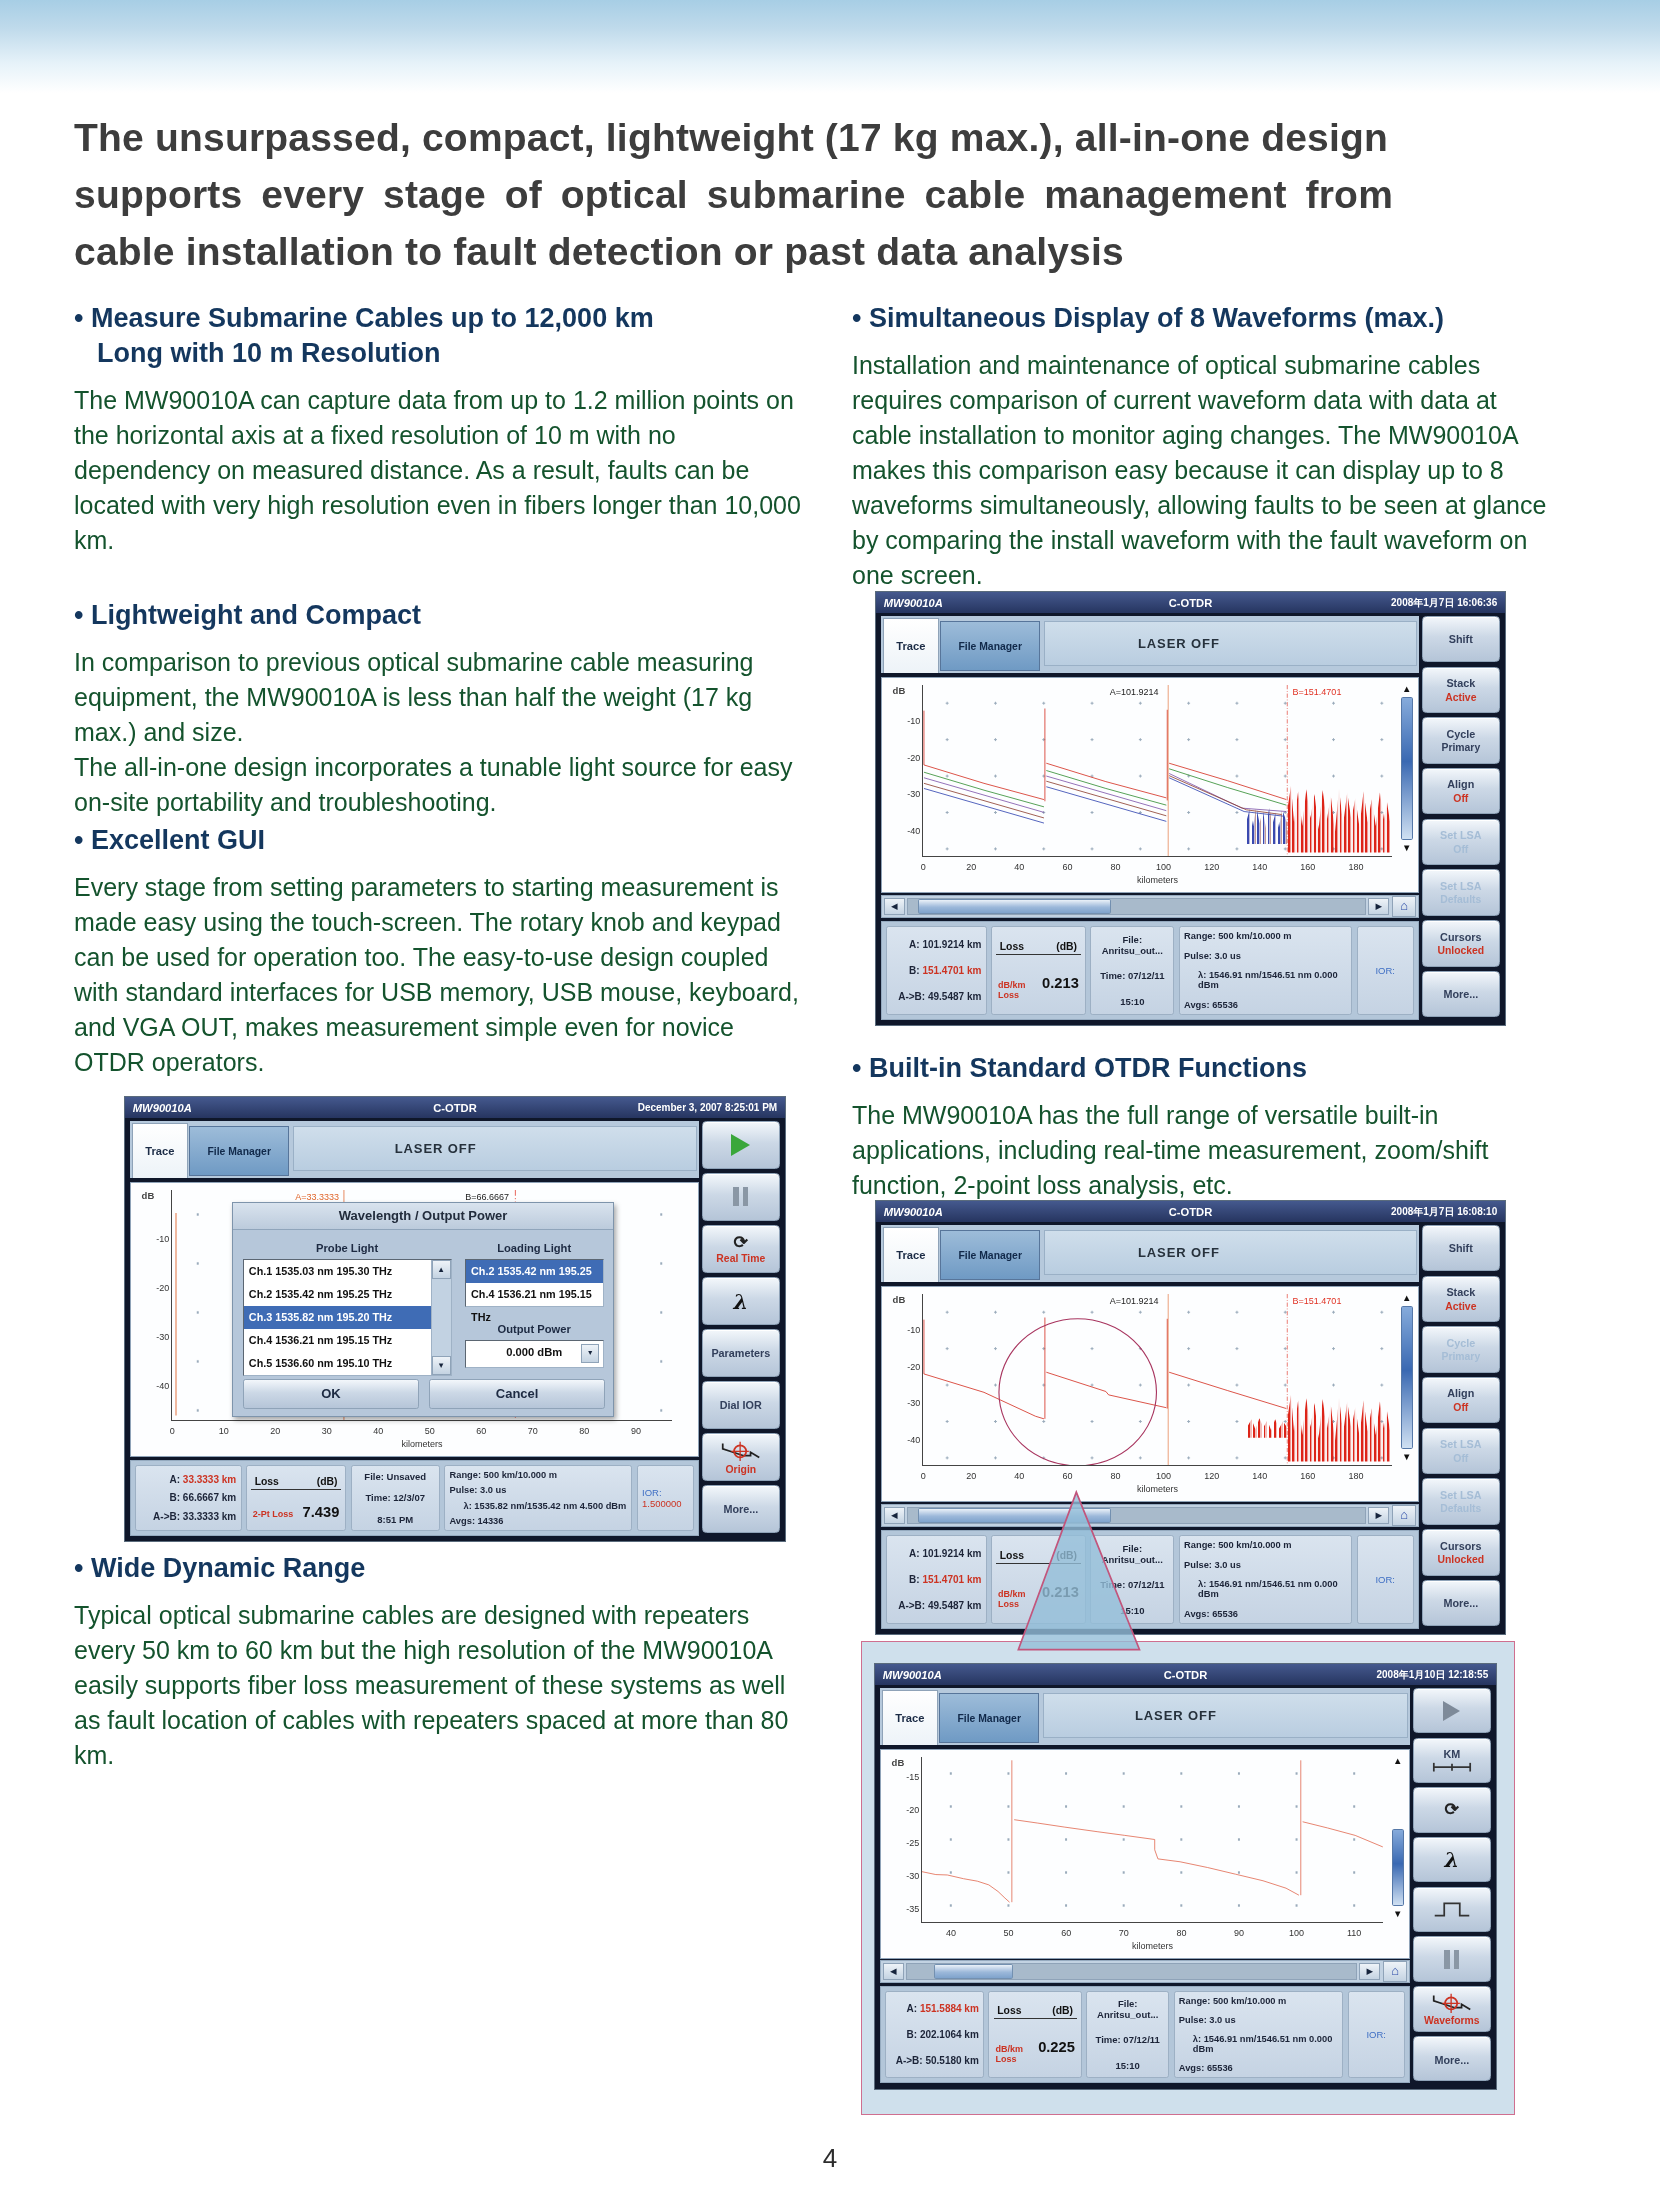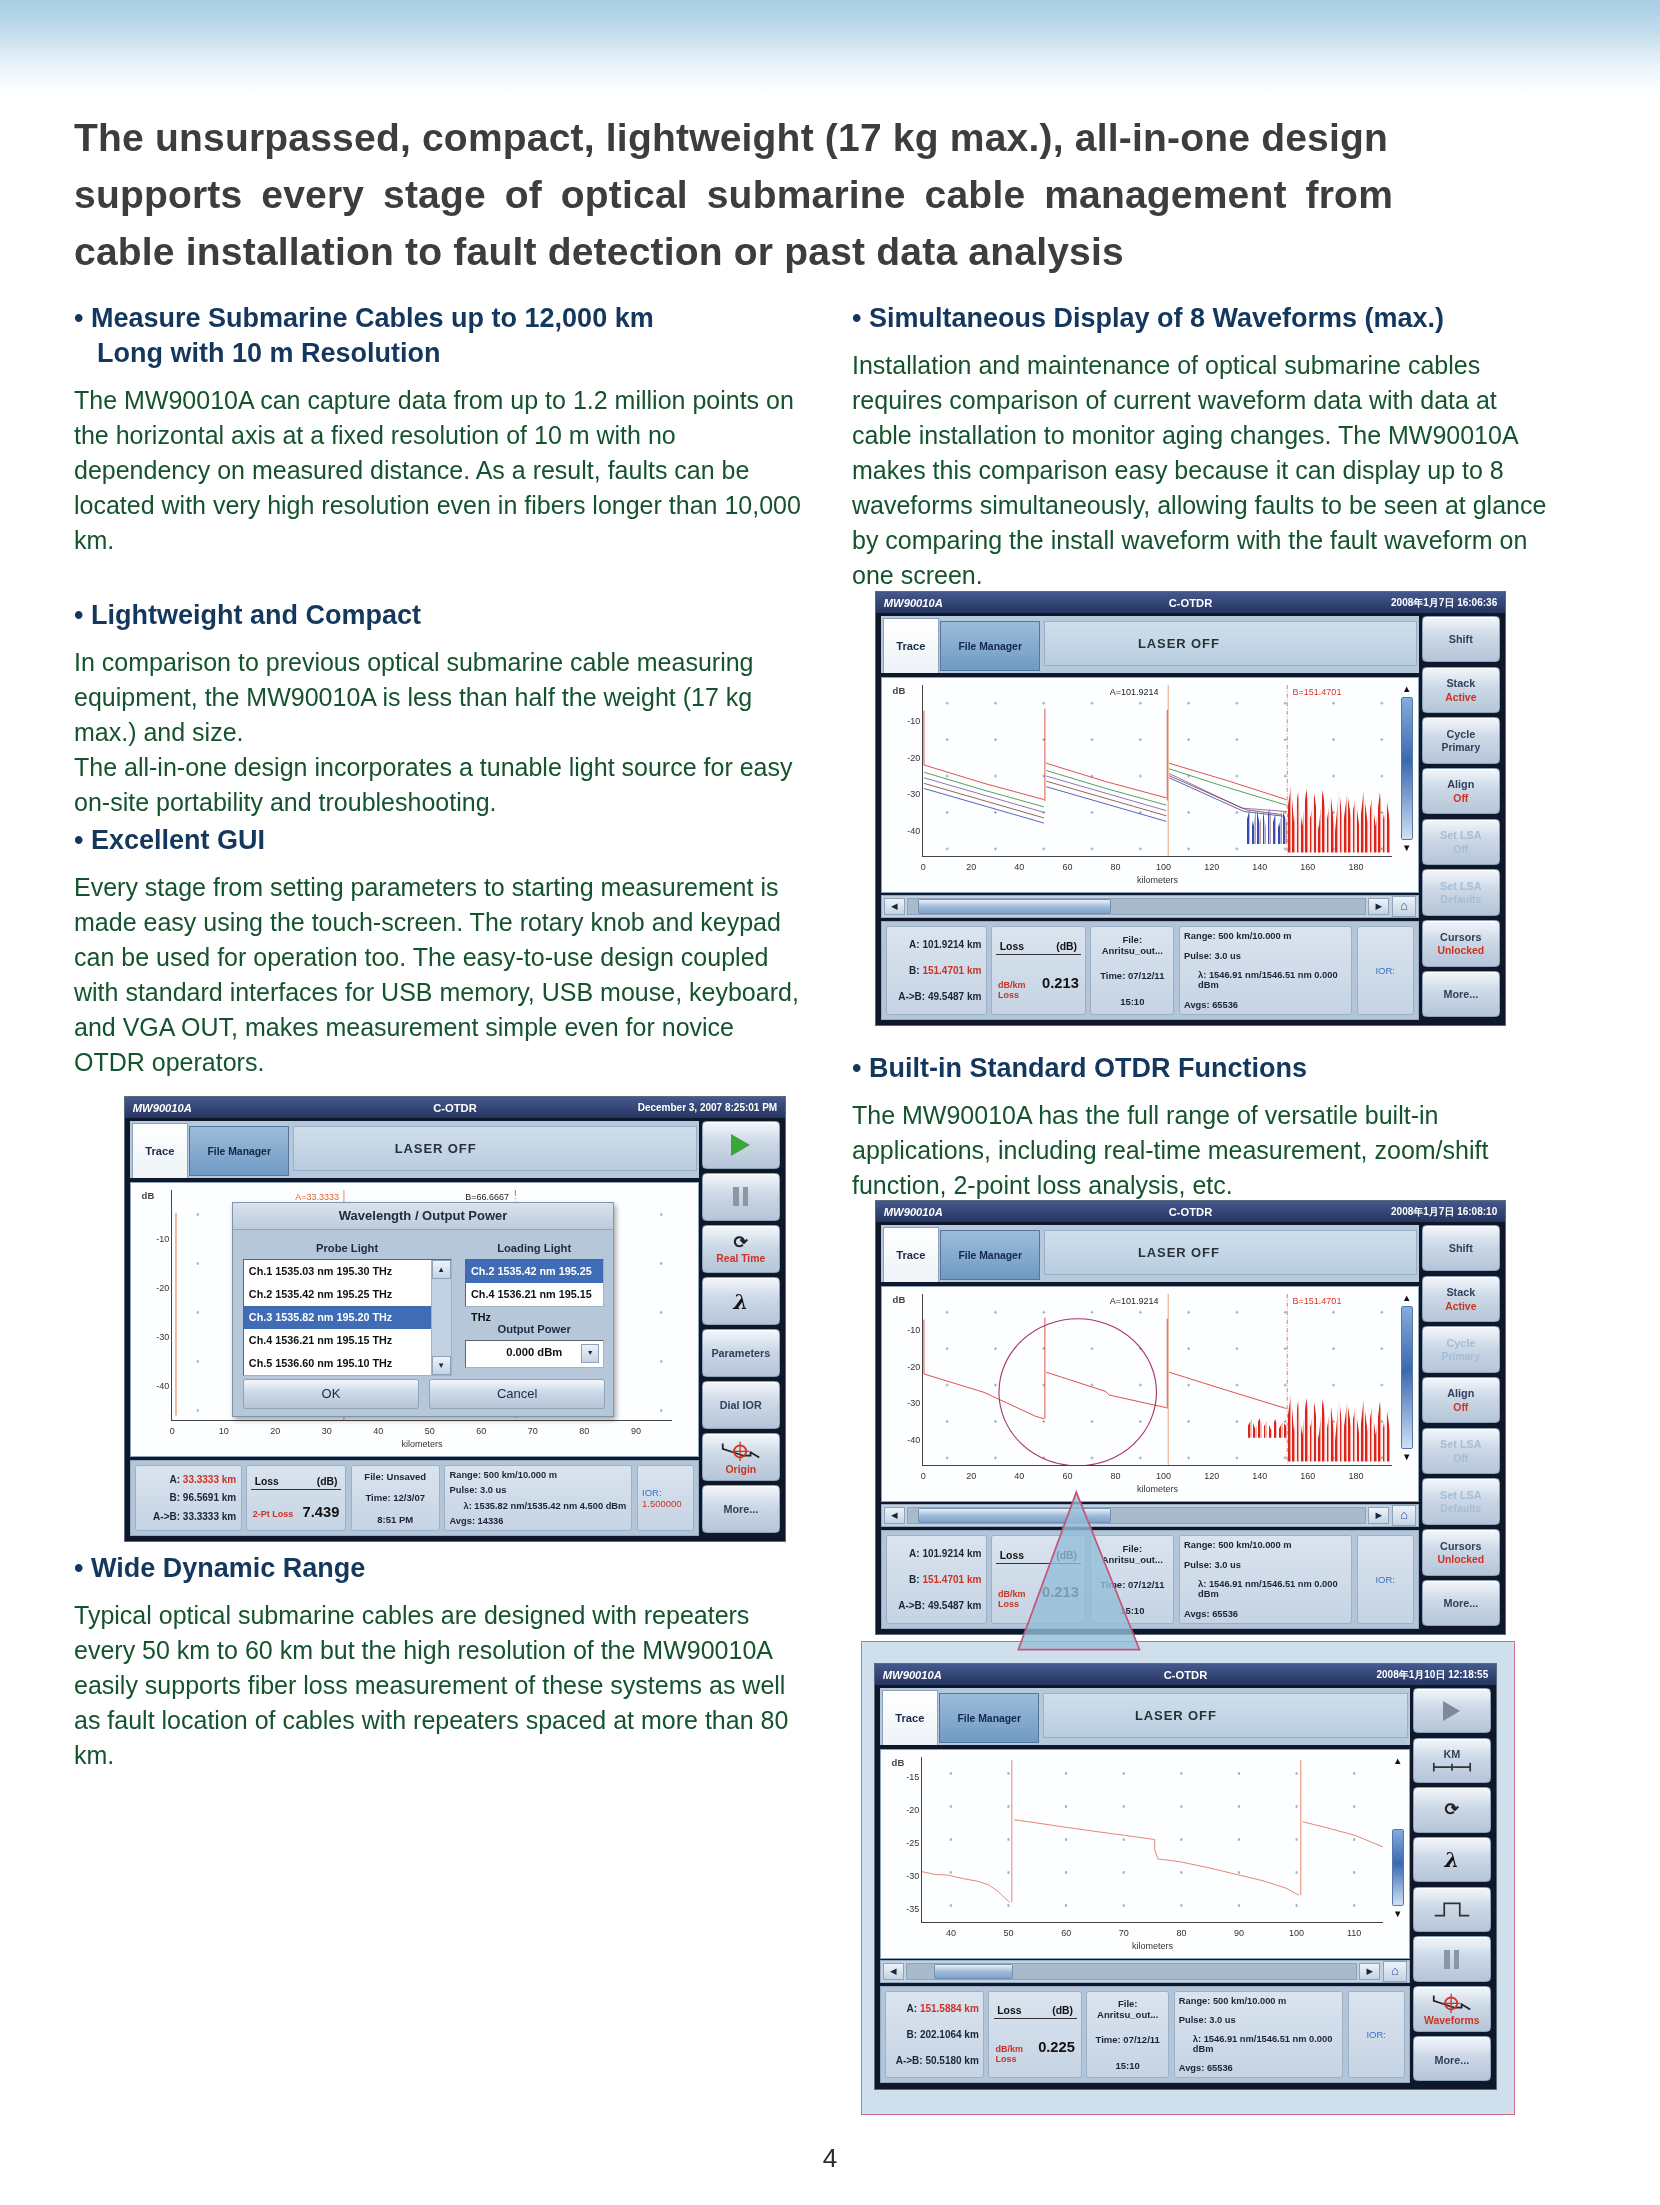--- a/index.html
+++ b/index.html
@@ -129,21 +129,21 @@
   .list-item { height:23px; line-height:23px; padding-left:5.2px; font-size:10.8px; font-weight:bold; color:#111; }
   .list-item.sel { background:#3f6cb5; color:#fff; }
   .list-scroll { position:absolute; right:0; top:0; bottom:0; width:19px; background:#c2d2e2; border-left:0.9px solid #9fb2c6; }
   .ls-btn { position:absolute; left:0; right:0; height:19px; background:linear-gradient(#eef3f8,#c4d3e2);
     border:0.9px solid #8fa3b8; box-sizing:border-box; text-align:center; font-size:7.8px; line-height:17.3px; color:#16243c; }
   .dd { height:26px; background:#fff; border:1.7px inset #9fb2c6; position:relative; text-align:center;
     font-size:11.2px; font-weight:bold; color:#111; line-height:23px; }
   .dd-arrow { position:absolute; right:3.5px; top:3.5px; bottom:3.5px; width:15.6px; background:linear-gradient(#eef3f8,#c4d3e2);
     border:0.9px solid #8fa3b8; font-size:7px; line-height:15.6px; text-align:center; color:#16243c; }
   .dlg-btn { position:absolute; bottom:7px; height:28px; background:linear-gradient(180deg,#f3f7fb,#ccd8e6 45%,#b5c5d8);
-    border:0.9px solid #8fa3b8; border-radius:2.6px; text-align:center; font-size:13px; font-weight:normal;
+    border:0.9px solid #8fa3b8; border-radius:2.6px; text-align:center; font-size:13px; font-weight:bold;
     color:#1d2a42; line-height:28px; }
 
   .noise-red { position:absolute; left:77.8%; right:0.4%; top:59%; bottom:2%;
     background:repeating-linear-gradient(90deg,#dd2418 0 1.7px,rgba(221,36,24,0.45) 1.7px 2.6px,rgba(221,36,24,0.08) 2.6px 4.3px);
     clip-path:polygon(0 30%,3% 0,6% 55%,10% 8%,14% 60%,18% 5%,22% 48%,26% 12%,30% 65%,34% 6%,38% 52%,42% 15%,46% 70%,50% 4%,54% 58%,58% 10%,62% 50%,66% 18%,70% 62%,74% 8%,78% 55%,82% 20%,86% 60%,90% 10%,94% 50%,97% 25%,100% 55%,100% 100%,0 100%); }
   .noise-blue { position:absolute; left:69%; width:8.6%; top:70%; bottom:7%;
     background:repeating-linear-gradient(90deg,#3a4ab0 0 1.7px,rgba(70,60,150,0.35) 1.7px 2.6px,rgba(140,60,50,0.5) 2.6px 3.5px,transparent 3.5px 5.2px);
     clip-path:polygon(0 40%,8% 10%,16% 55%,24% 5%,32% 48%,40% 15%,48% 60%,56% 8%,64% 50%,72% 20%,80% 58%,88% 12%,100% 45%,100% 100%,0 100%); }
   .noise-red-sm { position:absolute; left:69.2%; width:8.4%; top:72%; bottom:16%;
     background:repeating-linear-gradient(90deg,#dd2418 0 1.7px,rgba(221,36,24,0.3) 1.7px 3.5px,transparent 3.5px 5.2px);
@@ -395,21 +395,21 @@
           </div>
         </div>
         <div class="dlg-btn" style="left:2.5%; width:46%;">OK</div>
         <div class="dlg-btn" style="left:51.5%; width:46%;">Cancel</div>
       </div>
     </div>
   </div>
   <div class="infobar" style="top:363px; height:76px;">
     <div class="ipanel ip-ab">
       <div><span>A:</span> <span class="val-red">33.3333 km</span></div>
-      <div><span>B:</span> <span>96.5691 km</span></div>
+      <div><span>B:</span> <span>66.6667 km</span></div>
       <div><span>A-&gt;B:</span> <span>33.3333 km</span></div>
     </div>
     <div class="ipanel ip-loss">
       <div class="loss-head">
           <span>Loss</span>
           <span>(dB)</span>
         </div>
       <div class="loss-row">
           <span class="loss-lab">2-Pt Loss</span>
           <span class="loss-val">7.439</span>

